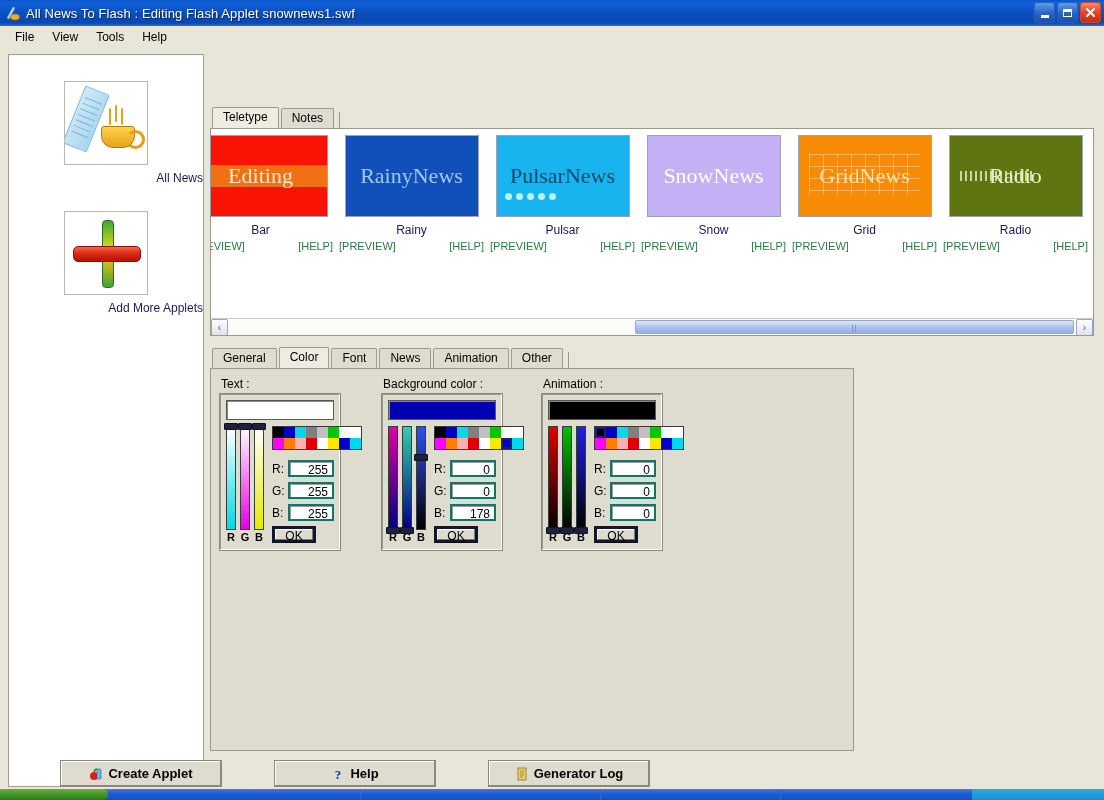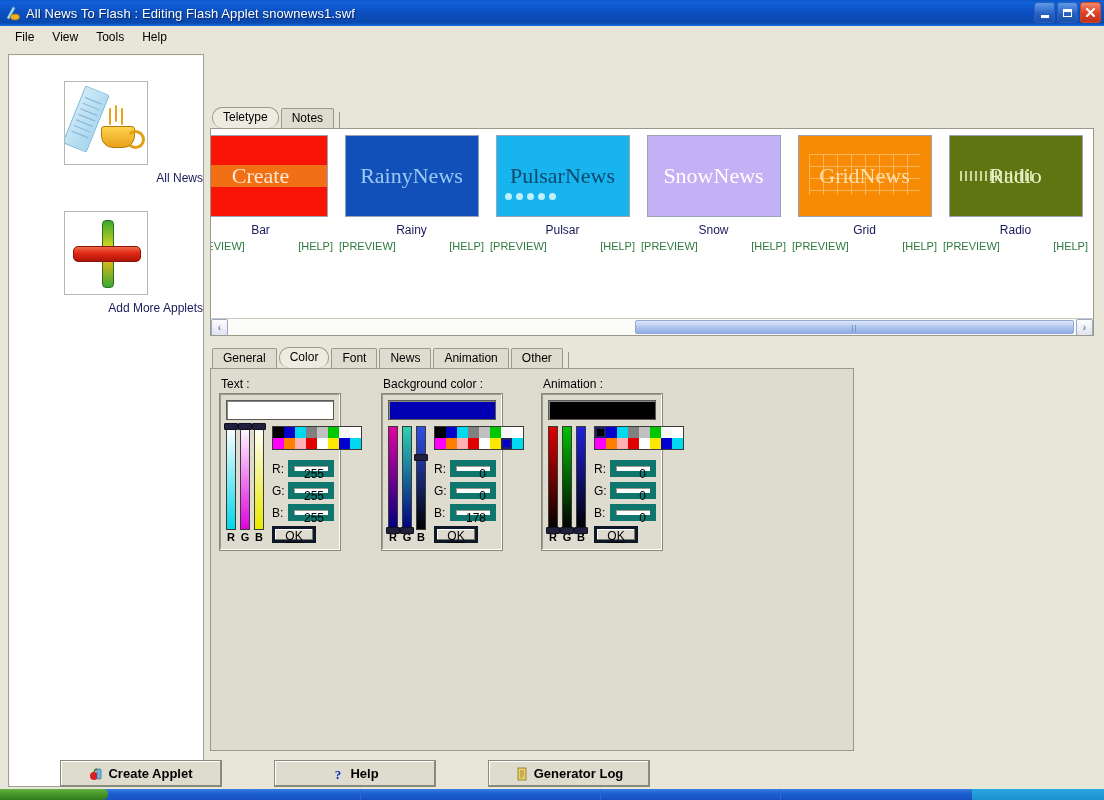--- a/index.html
+++ b/index.html
@@ -77,21 +77,21 @@
         border:1px solid #8a1208; border-radius:5px;}
 
   
   #gallery-area{ position:absolute; left:210px; top:58px; width:884px; height:232px;}
   .tabrow{ display:flex; align-items:flex-end; height:22px; padding-left:2px;}
   .tab{
     border:1px solid #9a9a8c; border-bottom:none; background:#dedcce;
     padding:2px 10px 3px 10px; font-size:12px; margin-right:2px; cursor:pointer;
     border-radius:2px 2px 0 0; color:#000;
   }
-  .tab.active{ background:#eeece0; padding-bottom:4px; position:relative; z-index:3; border-color:#9a9a8c;border-radius:10px;}
+  .tab.active{ background:#eeece0; padding-bottom:4px; position:relative; z-index:3; border-color:#9a9a8c;}
   .tabsep{ width:1px; height:16px; background:#9a9a8c; margin-left:3px;}
 
   .galbox{ border:1px solid #9a9a8c; background:#fff; height:208px; position:relative; overflow:hidden;}
   .galinner{ position:absolute; left:-26px; top:6px; display:flex; }
   .gcell{ width:151px; margin-right:0; text-align:center; flex:none;}
   .gthumb{ width:134px; height:82px; margin:0 auto; border:1px solid #9aa4b8; position:relative; overflow:hidden;}
   .gthumb .gtxt{
     position:absolute; left:0; right:0; top:50%; transform:translateY(-50%);
     font-size:22px; font-family:"Liberation Serif", serif; white-space:nowrap;
   }
@@ -142,21 +142,21 @@
   .rgblabels{ display:flex; gap:4px; margin-top:1px;}
   .rgblabels span{ width:10px; text-align:center; font-size:11px; font-weight:bold; letter-spacing:0;}
   .cright{ margin-left:8px; flex:1;}
   .palette{ display:grid; grid-template-columns:repeat(8,11px); grid-auto-rows:11px; gap:0;
             border:1px solid #3a3a38; width:90px;}
   .palette i{ display:block; width:11px; height:11px; cursor:pointer;}
   .palette i.sel{ outline:2px solid #20206a; outline-offset:-2px; z-index:2; position:relative;}
   .fields{ margin-top:10px;}
   .frow{ display:flex; align-items:center; margin-bottom:5px;}
   .frow label{ width:16px; font-size:12px;}
-  .frow .inp{ width:46px; height:17px; background:#fff; border:6px solid #0f766e;
+  .frow .inp{ width:46px; height:17px; background:#fff; border:2px solid #0f766e;
       box-shadow: inset 1px 1px 0 #9a9a90; font-size:12px; text-align:right;
       padding:1px 4px 0 0; line-height:15px; font-family:"Liberation Sans",sans-serif;}
   .okrow{ margin-top:4px; display:flex; align-items:flex-end;}
   .okbtn{ width:44px; height:17px; background:#dedcce; border:3px solid #0f172a;
      box-shadow: inset -1px -1px 0 #7a7a70, inset 1px 1px 0 #fff;
      font-size:12px; text-align:center; line-height:15px; cursor:pointer;
      text-decoration:underline; text-underline-offset:2px;}
 
   
   #btnbar{ position:absolute; left:0; top:712px; width:1104px; display:flex;
@@ -247,21 +247,21 @@
     <div class="tabrow">
       <span class="tab active">Teletype</span>
       <span class="tab">Notes</span>
       <span class="tabsep"></span>
     </div>
     <div class="galbox">
       <div class="galinner" id="gal-inner">
           <div class="gcell">
             <div class="gthumb" style="background:#fa1405">
               <span class="deco-bar"></span>
-              <span class="gtxt" style="color:#ffe8d0">Create</span>
+              <span class="gtxt" style="color:#ffe8d0">Editing</span>
             </div>
             <div class="gname">Bar</div>
             <div class="glinks">
               <span>[PREVIEW]</span>
               <span>[HELP]</span>
             </div>
           </div>
           <div class="gcell">
             <div class="gthumb" style="background:#1050b8">
               <span class="gtxt" style="color:#9cc8f5">RainyNews</span>

